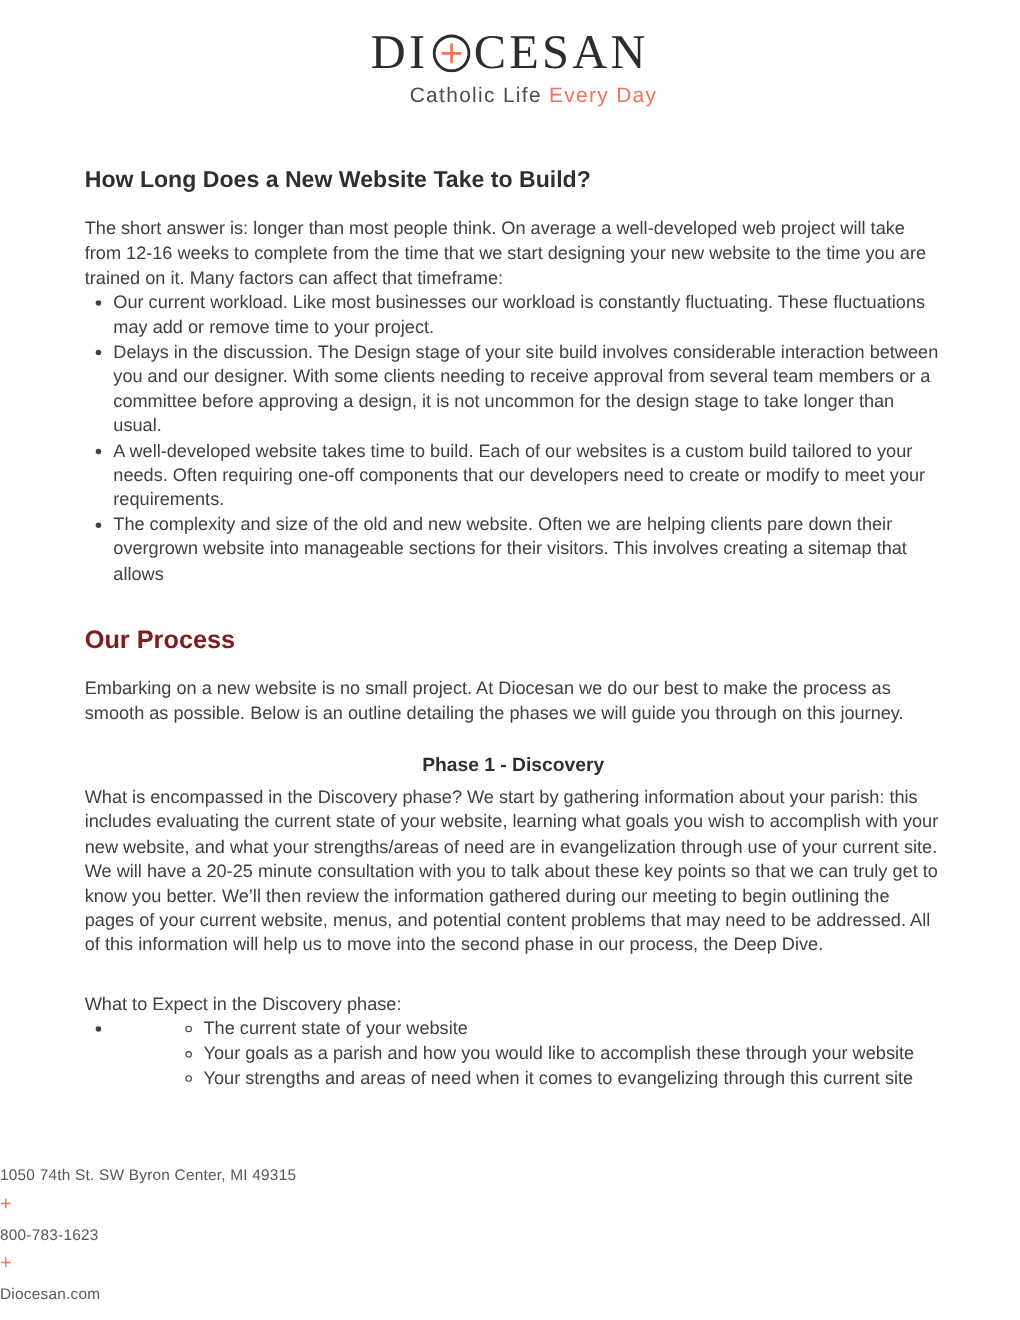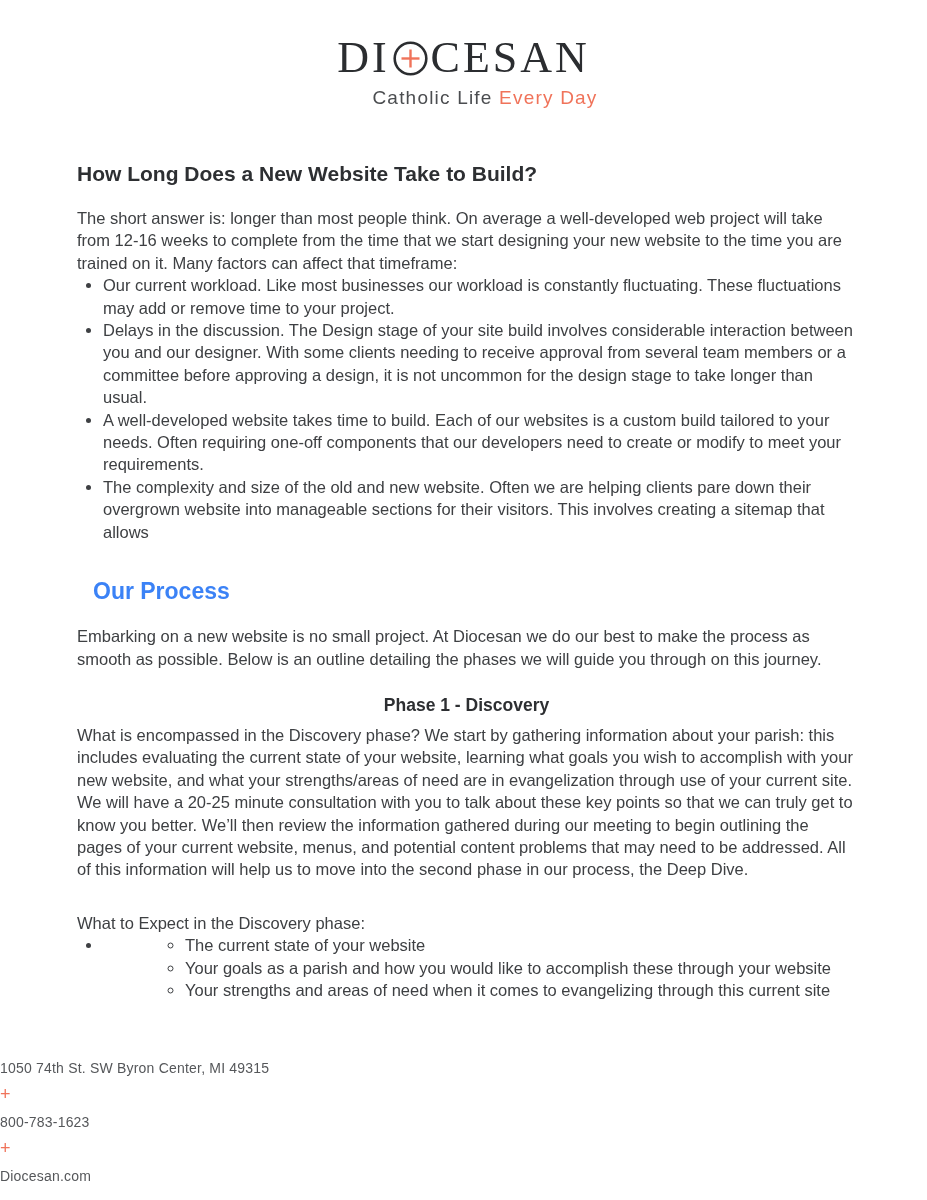--- a/index.html
+++ b/index.html
@@ -8,21 +8,21 @@
     position: relative;
     width: 927px;
     height: 1200px;
     background: #ffffff;
     font-family: "Liberation Sans", sans-serif;
     color: #3e4043;
     overflow: hidden;
   }
 
   
-  .logo-block { text-align: center; padding-top: 36px; }
+  .logo-block { text-align: center; padding-top: 26px; }
   .logo-word {
     display: flex;
     justify-content: center;
     align-items: center;
     font-family: "Liberation Serif", serif;
     font-size: 44px;
     font-weight: 400;
     letter-spacing: 3px;
     color: #2b2d30;
     line-height: 1;
@@ -50,25 +50,25 @@
     line-height: 22.4px;
   }
   h1 {
     margin: 51px 0 0 0;
     font-size: 21px;
     line-height: 28px;
     font-weight: 700;
     color: #2d2f32;
   }
   h2 {
-    margin: 33px 0 0 16px;
+    margin: 33px 0 0 0;
     font-size: 23px;
     line-height: 30px;
     font-weight: 700;
-    color: #3b82f6;
+    color: #7f1d1d;
   }
   h3 {
     margin: 24px 0 0 0;
     font-size: 17.5px;
     line-height: 23px;
     font-weight: 700;
     color: #2d2f32;
     text-align: center;
   }
   p { margin: 19px 0 0 0; }

